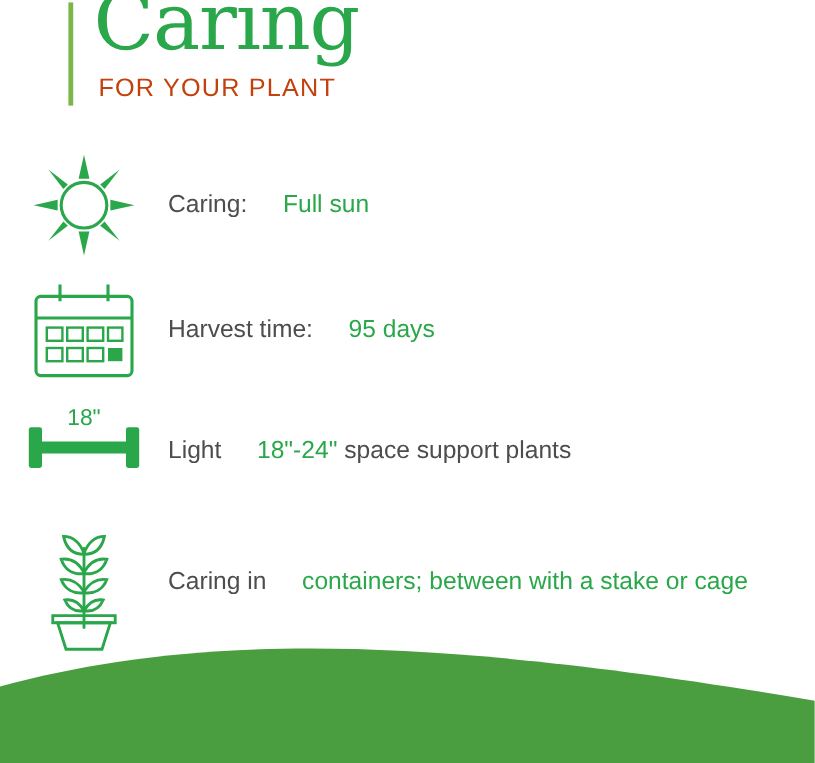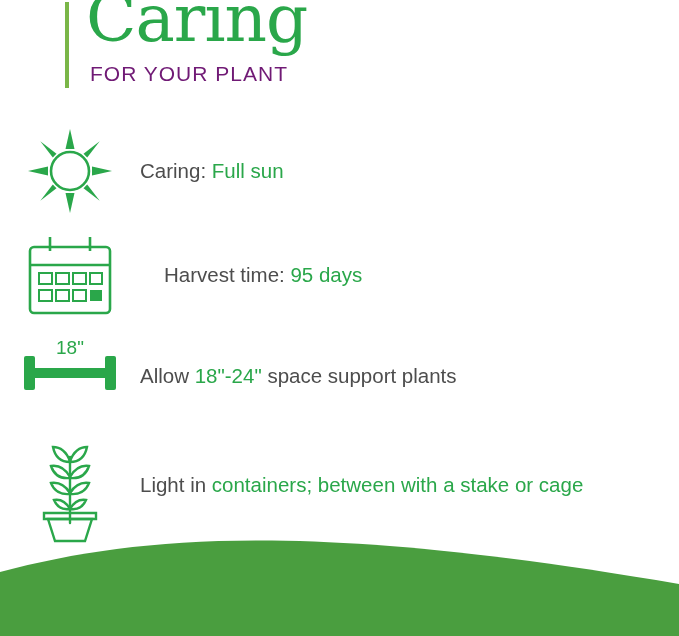--- a/index.html
+++ b/index.html
@@ -11,21 +11,21 @@
     height: 636px;
     background: #ffffff;
     font-family: "Liberation Sans", sans-serif;
     overflow: hidden;
     position: relative;
   }
 
   
   .header {
     position: absolute;
-    left: 8px;
+    left: 0;
     top: 0;
     width: 546px;
     height: 110px;
   }
   .header-rule {
     position: absolute;
     left: 57px;
     top: 2px;
     width: 4px;
     height: 86px;
@@ -42,21 +42,21 @@
     letter-spacing: -1px;
     line-height: 1;
   }
   .title-sub {
     position: absolute;
     left: 82px;
     top: 62px;
     font-family: "Liberation Sans", sans-serif;
     font-size: 21px;
     font-weight: 400;
-    color: #701a75;
+    color: #c2410c;
     letter-spacing: 1.0px;
   }
 
   
   .rows {
     position: absolute;
     left: 0;
     top: 118px;
     width: 679px;
   }
@@ -76,25 +76,26 @@
     justify-content: center;
   }
   .row-text {
     font-size: 20.5px;
     color: #4d4d4d;
     line-height: 1.32;
     padding-right: 40px;
   }
   .row-text .hl {
     color: #2aa74a;
+    margin-left: 24px;
   }
 
   
   .row-light    { height: 106px; }
-  .row-harvest  { height: 102px; gap: 24px; }
+  .row-harvest  { height: 102px; }
   .row-space    { height: 100px; }
   .row-great    { height: 118px; }
 
   
   .swoosh {
     position: absolute;
     left: 0;
     bottom: 0;
     width: 679px;
     height: 110px;
@@ -165,21 +166,21 @@
       <svg width="100" height="72" viewBox="0 0 100 72">
         <g fill="#2aa74a">
           <rect x="8" y="28" width="84" height="10" rx="2"></rect>
           <rect x="4" y="16" width="11" height="34" rx="2"></rect>
           <rect x="85" y="16" width="11" height="34" rx="2"></rect>
         </g>
         <text x="50" y="14" text-anchor="middle" font-family="Liberation Sans, sans-serif" font-size="19" fill="#2aa74a">18"</text>
       </svg>
     </div>
     <div class="row-text">
-      <span>Allow </span><span class="hl">18"-24"</span><span> space support plants</span>
+      <span>Light </span><span class="hl">18"-24"</span><span> space support plants</span>
     </div>
   </div>
 
   <div class="row row-great">
     <div class="row-icon">
       <svg width="96" height="116" viewBox="0 0 96 116">
         <g fill="none" stroke="#2aa74a" stroke-width="2.4" stroke-linecap="round">
           <path d="M48 96 L48 30"></path>
           <path d="M48 34 C44 24 38 20 31 20 C33 30 39 35 48 35"></path>
           <path d="M48 34 C52 24 58 20 65 20 C63 30 57 35 48 35"></path>
@@ -188,21 +189,21 @@
           <path d="M48 66 C43 58 36 55 29 56 C32 64 39 68 48 67"></path>
           <path d="M48 66 C53 58 60 55 67 56 C64 64 57 68 48 67"></path>
           <path d="M48 82 C44 75 38 72 32 73 C35 80 41 83 48 82"></path>
           <path d="M48 82 C52 75 58 72 64 73 C61 80 55 83 48 82"></path>
           <path d="M26 92 L70 92 L63 114 L33 114 Z"></path>
           <path d="M22 86 L74 86 L74 92 L22 92 Z"></path>
         </g>
       </svg>
     </div>
     <div class="row-text">
-      <span>Light in </span><span class="hl">containers; between with a stake or cage</span>
+      <span>Caring in </span><span class="hl">containers; between with a stake or cage</span>
     </div>
   </div>
 
 </div>
 
 <div class="swoosh">
   <svg width="679" height="110" viewBox="0 0 679 110" preserveAspectRatio="none">
     <path d="M0,46 C150,6 330,-2 679,58 L679,110 L0,110 Z" fill="#4a9e3f"></path>
   </svg>
 </div>

